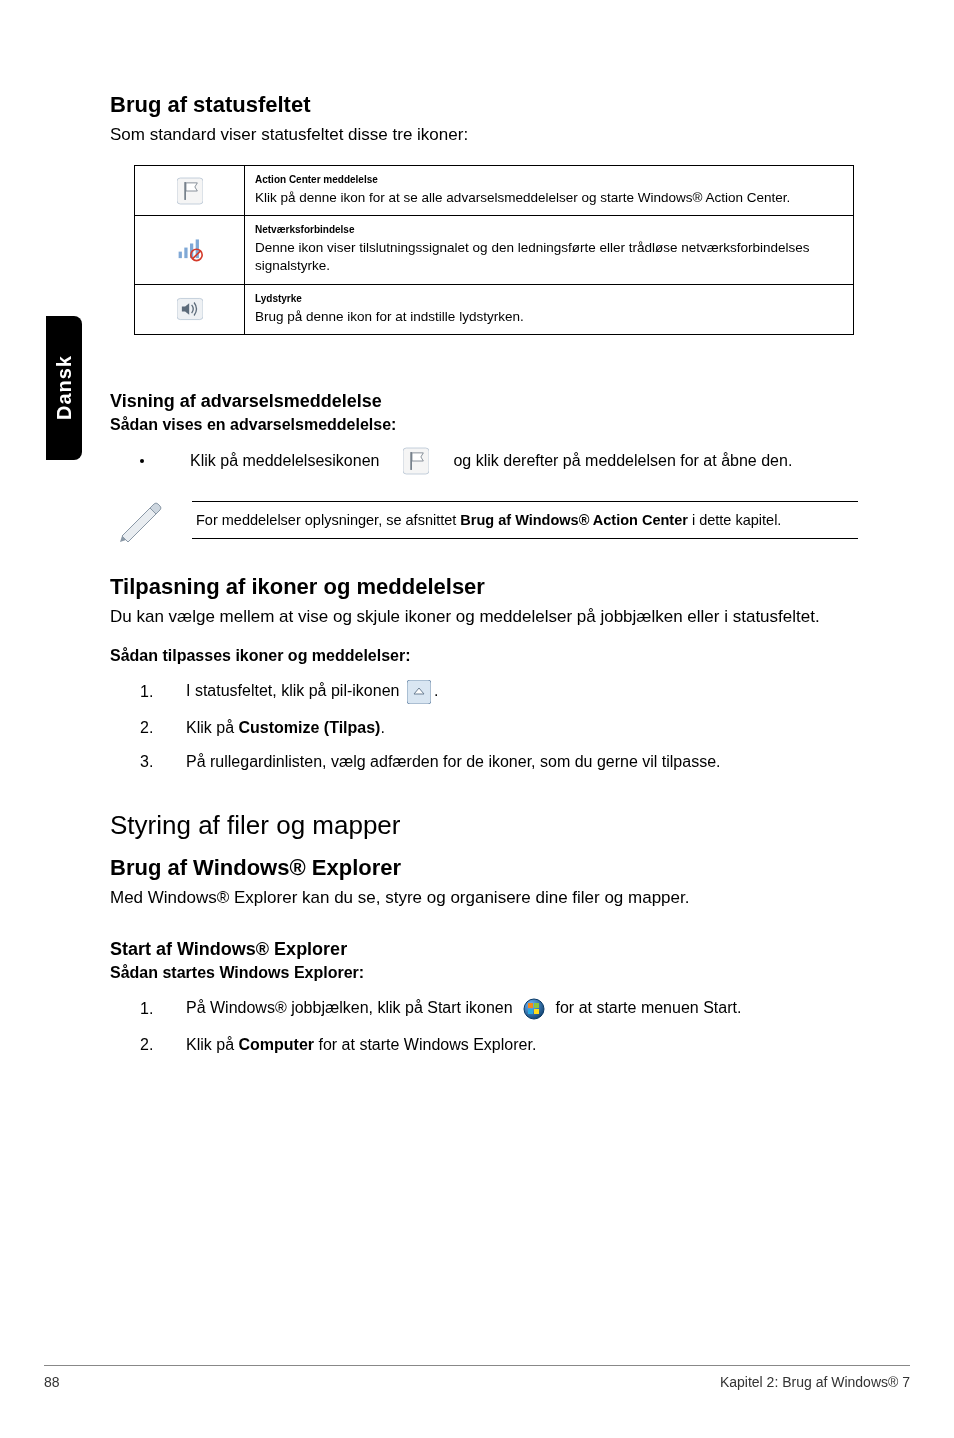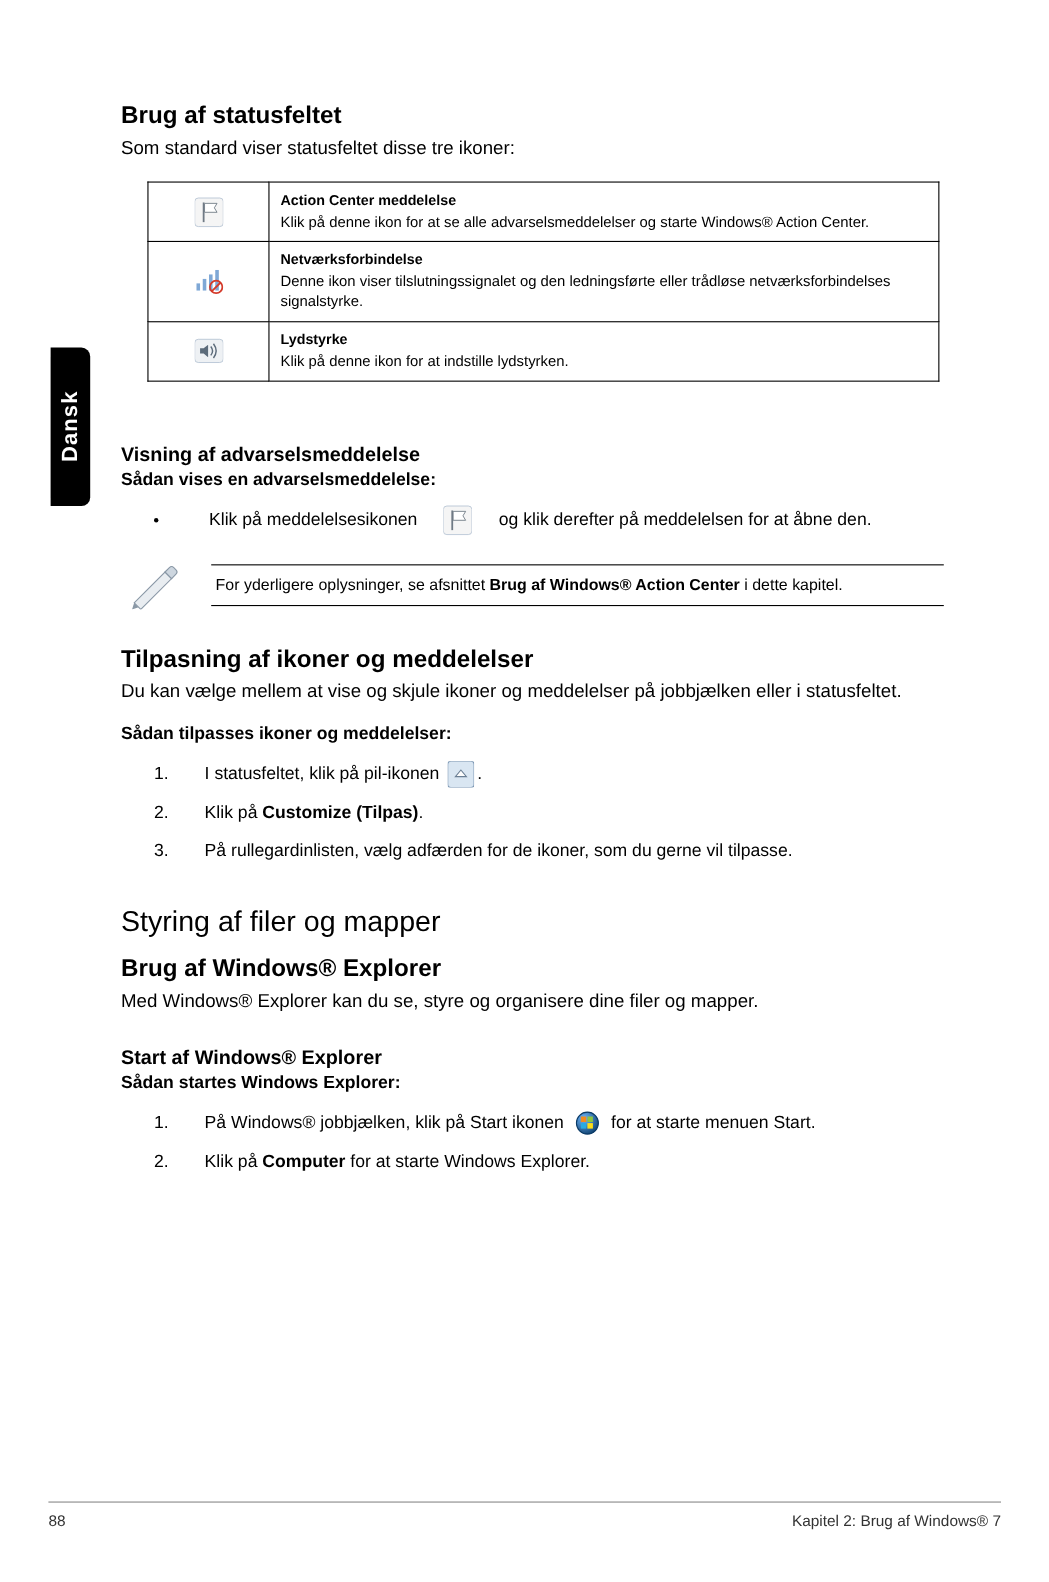--- a/index.html
+++ b/index.html
@@ -54,21 +54,21 @@
     padding: 8px 10px;
     vertical-align: middle;
     font-size: 14px;
   }
   table.status-table td.icon-cell {
     width: 110px;
     text-align: center;
   }
   table.status-table td .row-title {
     font-weight: bold;
-    font-size: 13px;
+    font-size: 10px;
     display: block;
     margin-bottom: 4px;
   }
   table.status-table td .row-desc {
     font-size: 13.5px;
     line-height: 1.35;
   }
 
   .bullet-line {
     display: flex;
@@ -197,21 +197,21 @@
             <svg class="vol-svg" viewBox="0 0 32 26">
               <rect x="0" y="0" width="32" height="26" rx="4" fill="#eef1f4" stroke="#b7c5d4"></rect>
               <path d="M6 10 L10 10 L15 6 L15 20 L10 16 L6 16 Z" fill="#5c6b7a"></path>
               <path d="M18 8 Q22 13 18 18" fill="none" stroke="#5c6b7a" stroke-width="1.6"></path>
               <path d="M21 5 Q27 13 21 21" fill="none" stroke="#5c6b7a" stroke-width="1.6"></path>
             </svg>
           </span>
         </td>
         <td>
           <span class="row-title">Lydstyrke</span>
-          <span class="row-desc">Klik på denne ikon for at indstille lydstyrken.</span>
+          <span class="row-desc">Brug på denne ikon for at indstille lydstyrken.</span>
         </td>
       </tr>
     </tbody>
       </table>
 
     <div style="height:56px"></div>
     <h3 class="sub" style="margin-top:0">Visning af advarselsmeddelelse</h3>
     <h4 class="subsub">Sådan vises en advarselsmeddelelse:</h4>
 
     <div class="bullet-line">
@@ -229,21 +229,21 @@
 
     <div class="note-row">
       <div class="note-icon">
         <svg class="pencil-svg" viewBox="0 0 50 44">
           <path d="M6 38 L34 10 L40 16 L12 44 Z" fill="#e9edf1" stroke="#8a98a6"></path>
           <path d="M34 10 L38 6 Q40 4 42 6 L44 8 Q46 10 44 12 L40 16 Z" fill="#cdd6df" stroke="#8a98a6"></path>
           <path d="M6 38 L4 44 L10 42 Z" fill="#8a98a6"></path>
         </svg>
       </div>
       <div class="note-box">
-        <span>For yderligere oplysninger, se afsnittet </span><b>Brug af Windows® Action Center</b><span> i dette kapitel.</span>
+        <span>For meddelelser oplysninger, se afsnittet </span><b>Brug af Windows® Action Center</b><span> i dette kapitel.</span>
       </div>
     </div>
 
     <h2 class="section">Tilpasning af ikoner og meddelelser</h2>
     <p class="lead">Du kan vælge mellem at vise og skjule ikoner og meddelelser på jobbjælken eller i statusfeltet.</p>
 
     <h4 class="subsub" style="margin-top:4px">Sådan tilpasses ikoner og meddelelser:</h4>
 
     <ol class="steps">
       <li>

